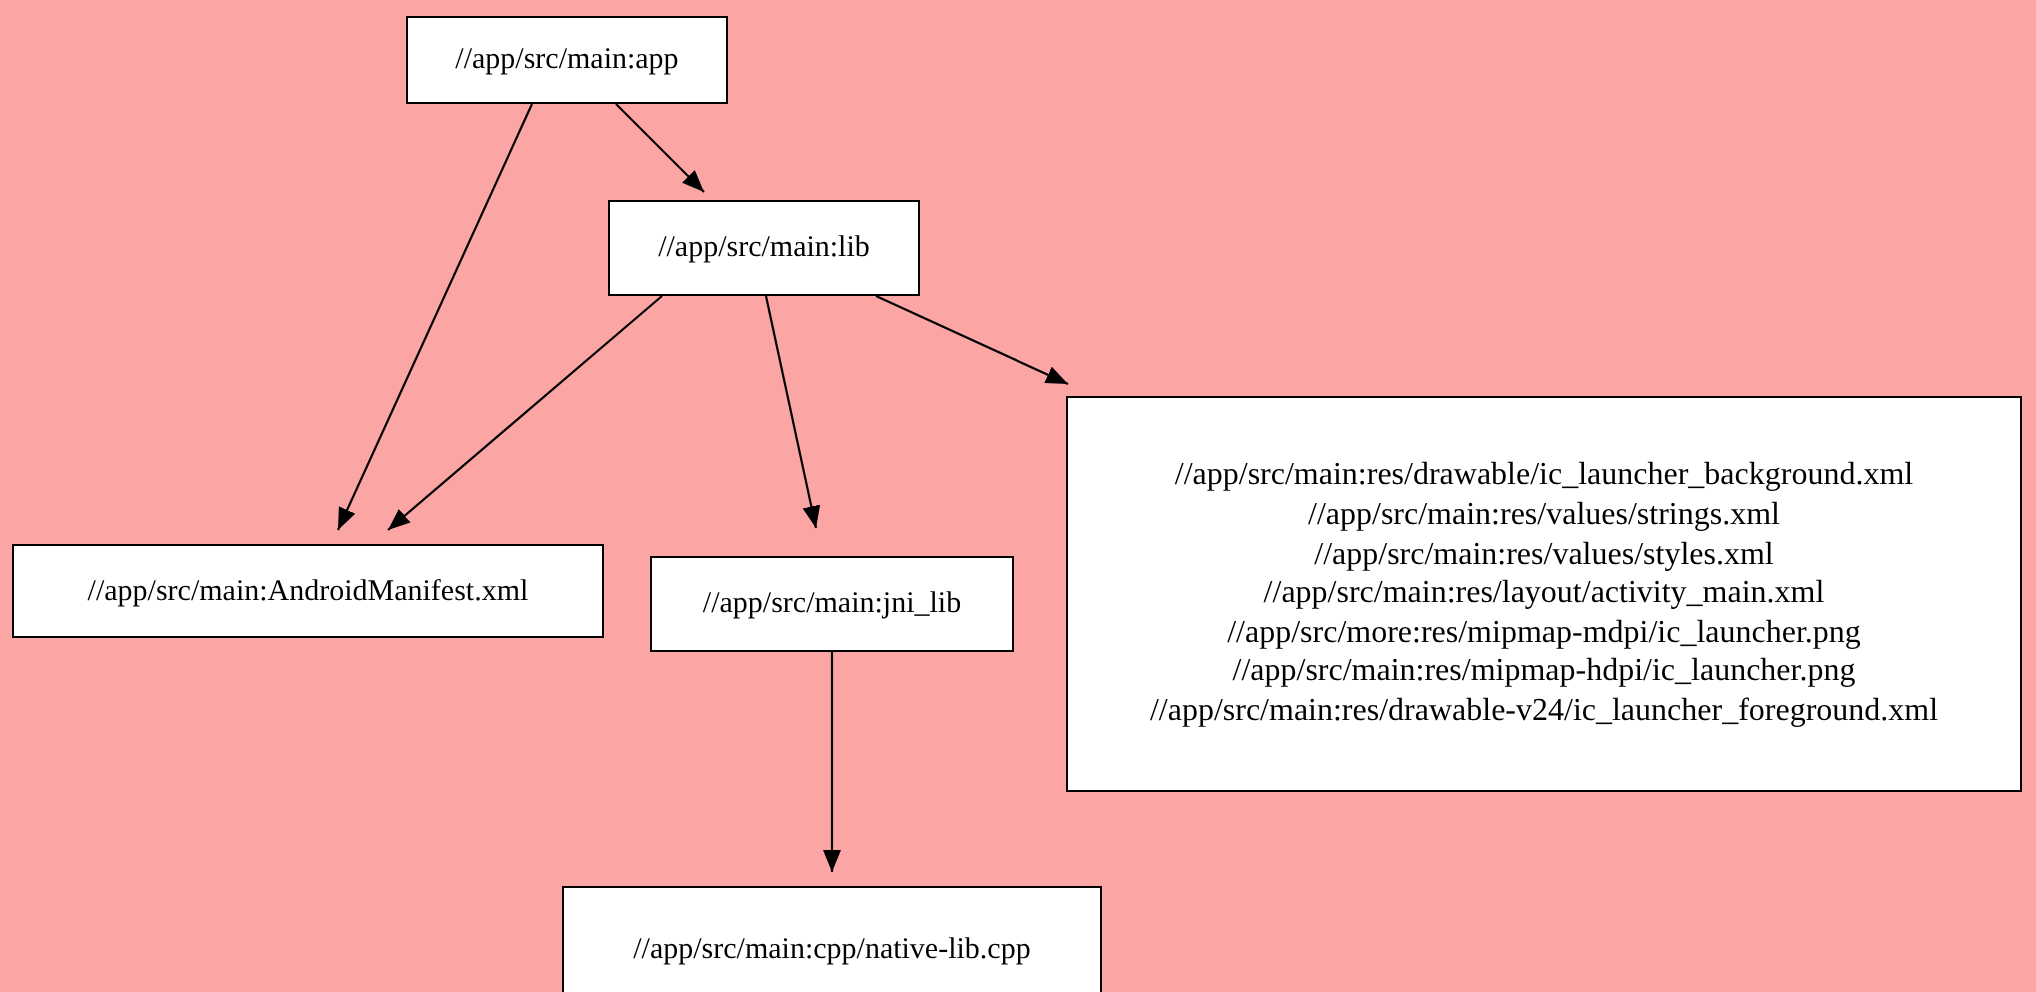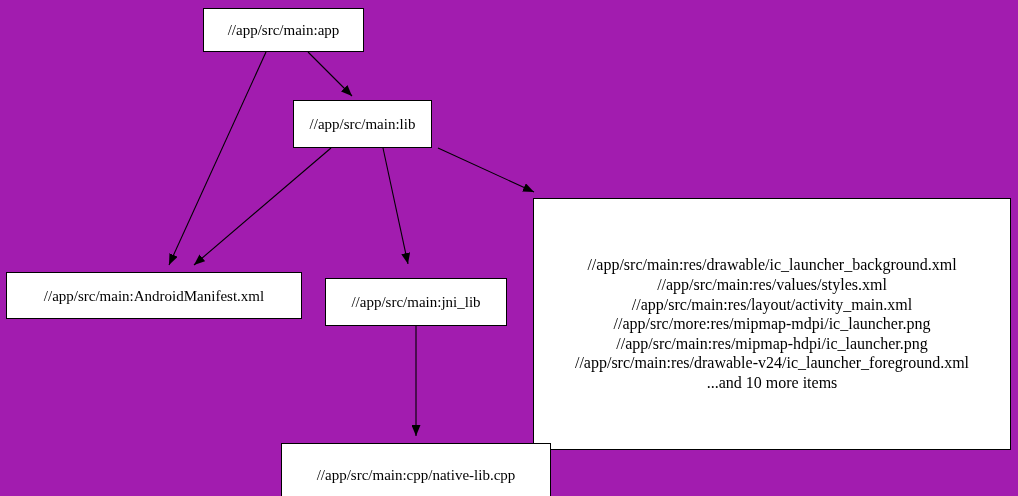--- a/index.html
+++ b/index.html
@@ -1,20 +1,20 @@
 <!DOCTYPE html>
 <html><head>
 <meta charset="utf-8">
 <style>
   html, body { margin: 0; padding: 0; background: #ffffff; }
   #canvas {
     position: relative;
     width: 1018px;
     height: 496px;
-    background: #a21caf;
+    background: #fca5a5;
     font-family: "Liberation Serif", "DejaVu Serif", serif;
     color: #000000;
     overflow: hidden;
   }
   #edges {
     position: absolute;
     left: 0; top: 0;
     width: 1018px; height: 496px;
     pointer-events: none;
   }
@@ -32,24 +32,24 @@
     box-sizing: border-box;
   }
   .node.multiline {
     flex-direction: column;
     justify-content: center;
     font-size: 16px;
     line-height: 19.6px;
     white-space: nowrap;
   }
   .node-app      { left: 203px; top: 8px;   width: 161px; height: 44px; }
-  .node-lib      { left: 293px; top: 100px; width: 139px; height: 48px; }
+  .node-lib      { left: 304px; top: 100px; width: 156px; height: 48px; }
   .node-manifest { left: 6px;   top: 272px; width: 296px; height: 47px; text-align: center; }
   .node-jni      { left: 325px; top: 278px; width: 182px; height: 48px; }
-  .node-res      { left: 533px; top: 198px; width: 478px; height: 252px; }
+  .node-res      { left: 533px; top: 198px; width: 478px; height: 198px; }
   .node-native   { left: 281px; top: 443px; width: 270px; height: 64px; }
   .edge { stroke: #000000; stroke-width: 1.1; }
 </style>
 </head>
 <body>
 
 <div id="canvas">
 
   <svg id="edges" viewBox="0 0 1018 496" xmlns="http://www.w3.org/2000/svg">
     <defs>
@@ -76,25 +76,25 @@
   <div class="node node-manifest">
     <span>//app/src/main:AndroidManifest.xml</span>
   </div>
 
   <div class="node node-jni">
     <span>//app/src/main:jni_lib</span>
   </div>
 
   <div class="node multiline node-res">
     <span>//app/src/main:res/drawable/ic_launcher_background.xml</span>
+    <span>//app/src/main:res/values/strings.xml</span>
     <span>//app/src/main:res/values/styles.xml</span>
     <span>//app/src/main:res/layout/activity_main.xml</span>
     <span>//app/src/more:res/mipmap-mdpi/ic_launcher.png</span>
     <span>//app/src/main:res/mipmap-hdpi/ic_launcher.png</span>
     <span>//app/src/main:res/drawable-v24/ic_launcher_foreground.xml</span>
-    <span>...and 10 more items</span>
   </div>
 
   <div class="node node-native">
     <span>//app/src/main:cpp/native-lib.cpp</span>
   </div>
 
 </div>
 
 </body></html>

